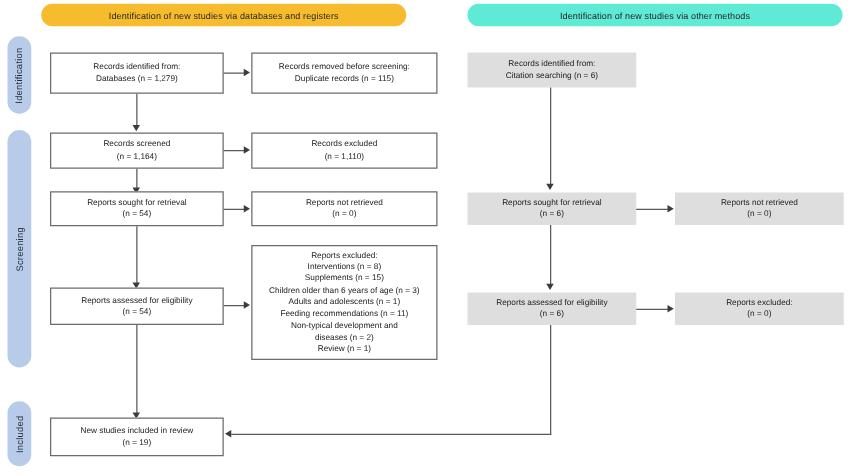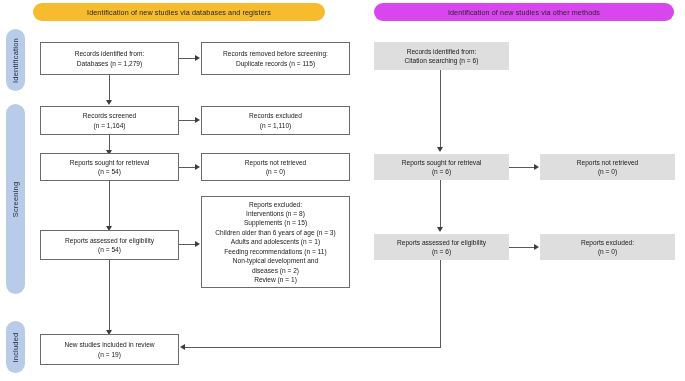--- a/index.html
+++ b/index.html
@@ -40,21 +40,21 @@
     border-radius: 9px;
     display: flex;
     align-items: center;
     justify-content: center;
     font-size: 7.2px;
     color: #262626;
     letter-spacing: 0.1px;
     text-align: center;
   }
   .banner.orange { background: #f7bc2e; }
-  .banner.grey   { background: #d946ef; }
+  .banner.grey   { background: #5eead4; }
 
   
   .box {
     position: absolute;
     box-sizing: border-box;
     display: flex;
     flex-direction: column;
     align-items: center;
     justify-content: center;
     font-size: 6.6px;

